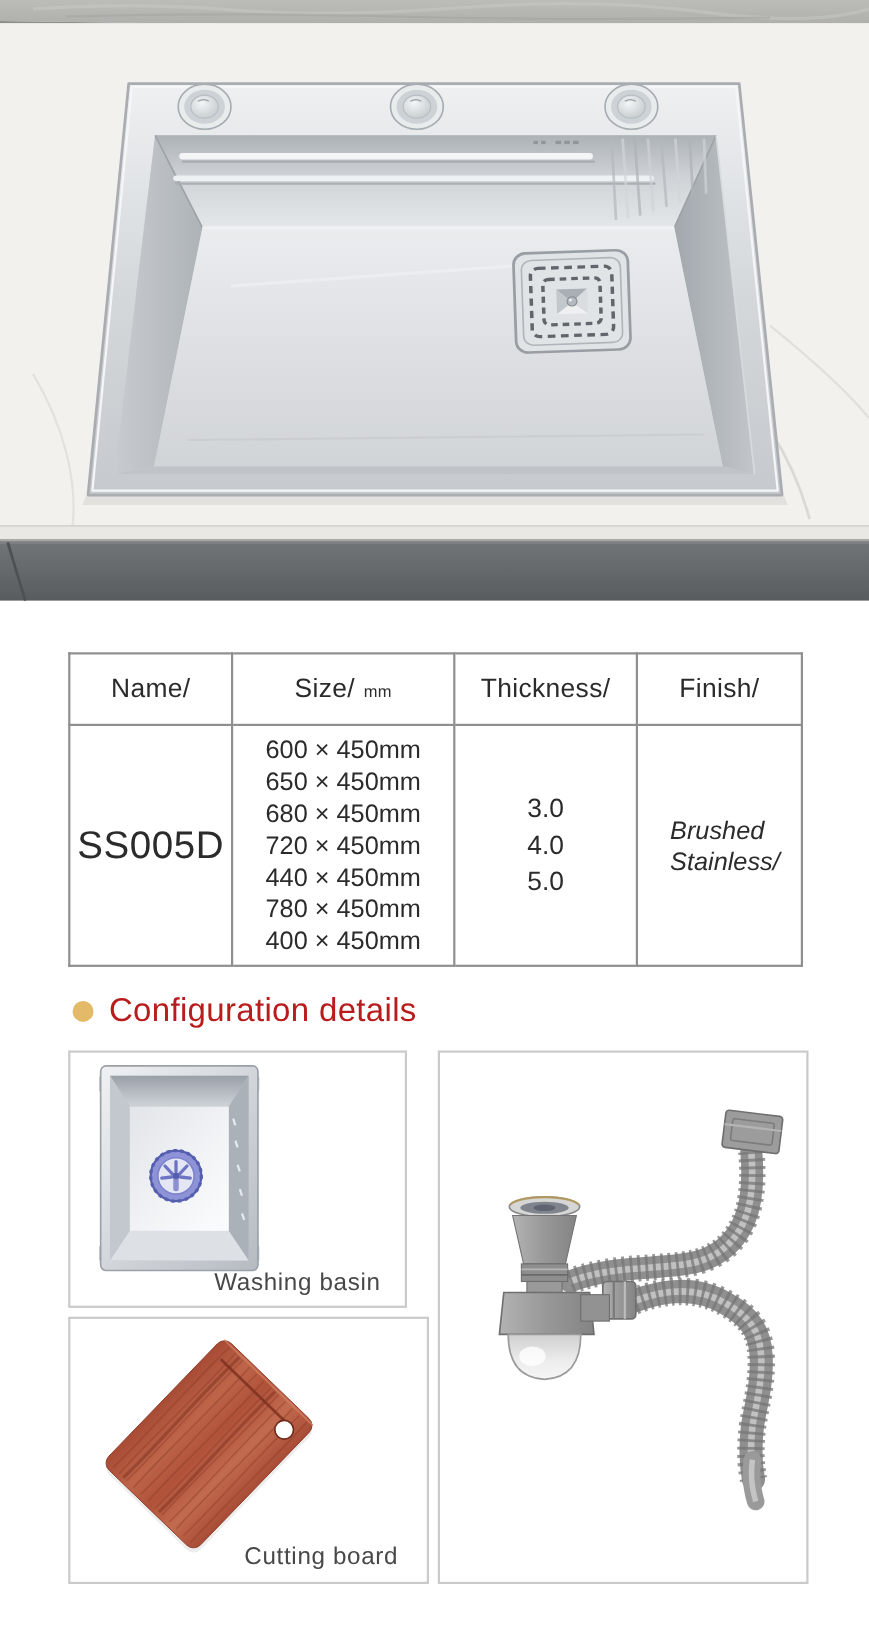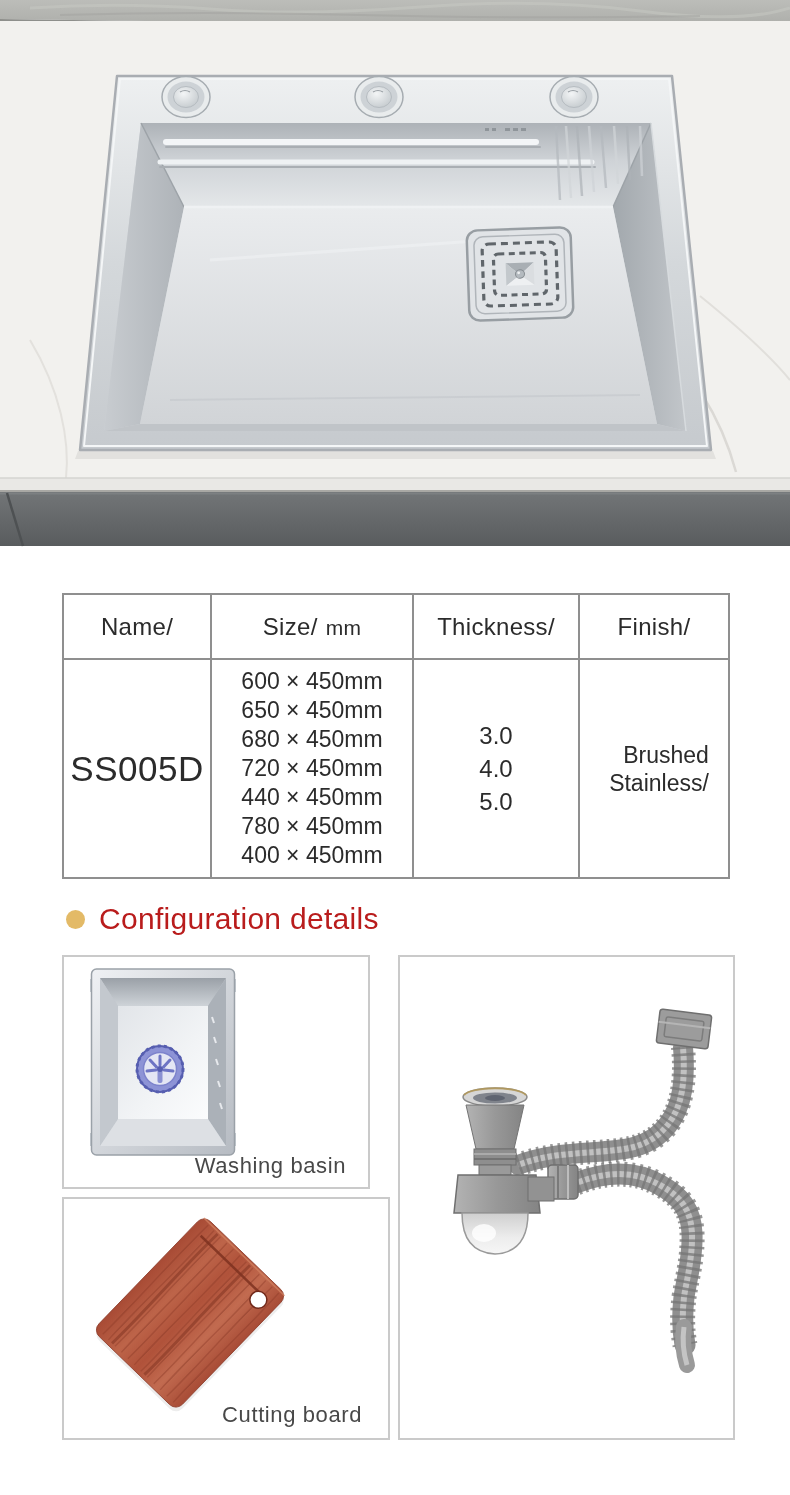--- a/index.html
+++ b/index.html
@@ -8,25 +8,25 @@
   .photo{position:absolute;top:0;left:0;width:790px;height:548px;}
 
   
   table.spec{position:absolute;top:593px;left:62px;width:666px;border-collapse:collapse;
              table-layout:fixed;color:#2b2b2b;}
   table.spec th,table.spec td{border:2px solid #8f8f8f;text-align:center;vertical-align:middle;
              font-weight:400;padding:0;}
   table.spec th{height:63px;font-size:24px;letter-spacing:0.3px;}
   table.spec td{height:217px;}
   .col-name{width:148px;}.col-size{width:202px;}.col-thick{width:166px;}.col-finish{width:150px;}
-  .hdr-unit{font-size:21px;margin-left:8px;}
+  .hdr-unit{font-size:15px;margin-left:8px;}
   .cell-name{font-size:35px;letter-spacing:0.5px;}
   .size-line{font-size:23px;line-height:29px;}
   .thick-line{font-size:24px;line-height:33px;}
-  .finish-block{display:inline-block;text-align:right;padding-left:10px;}
+  .finish-block{display:inline-block;text-align:left;padding-left:10px;font-style:italic;}
   .finish-line{font-size:23px;line-height:28px;}
 
   
   .section-head{position:absolute;top:902px;left:66px;display:flex;align-items:center;gap:14px;}
   .bullet{width:19px;height:19px;border-radius:50%;background:#e3ba67;flex:0 0 auto;}
   .section-head h2{margin:0;font-size:30px;font-weight:400;color:#b91c1c;letter-spacing:0.3px;}
 
   
   .config-grid{position:absolute;top:955px;left:62px;display:flex;gap:8px;}
   .col-left{display:flex;flex-direction:column;gap:8px;width:328px;}

